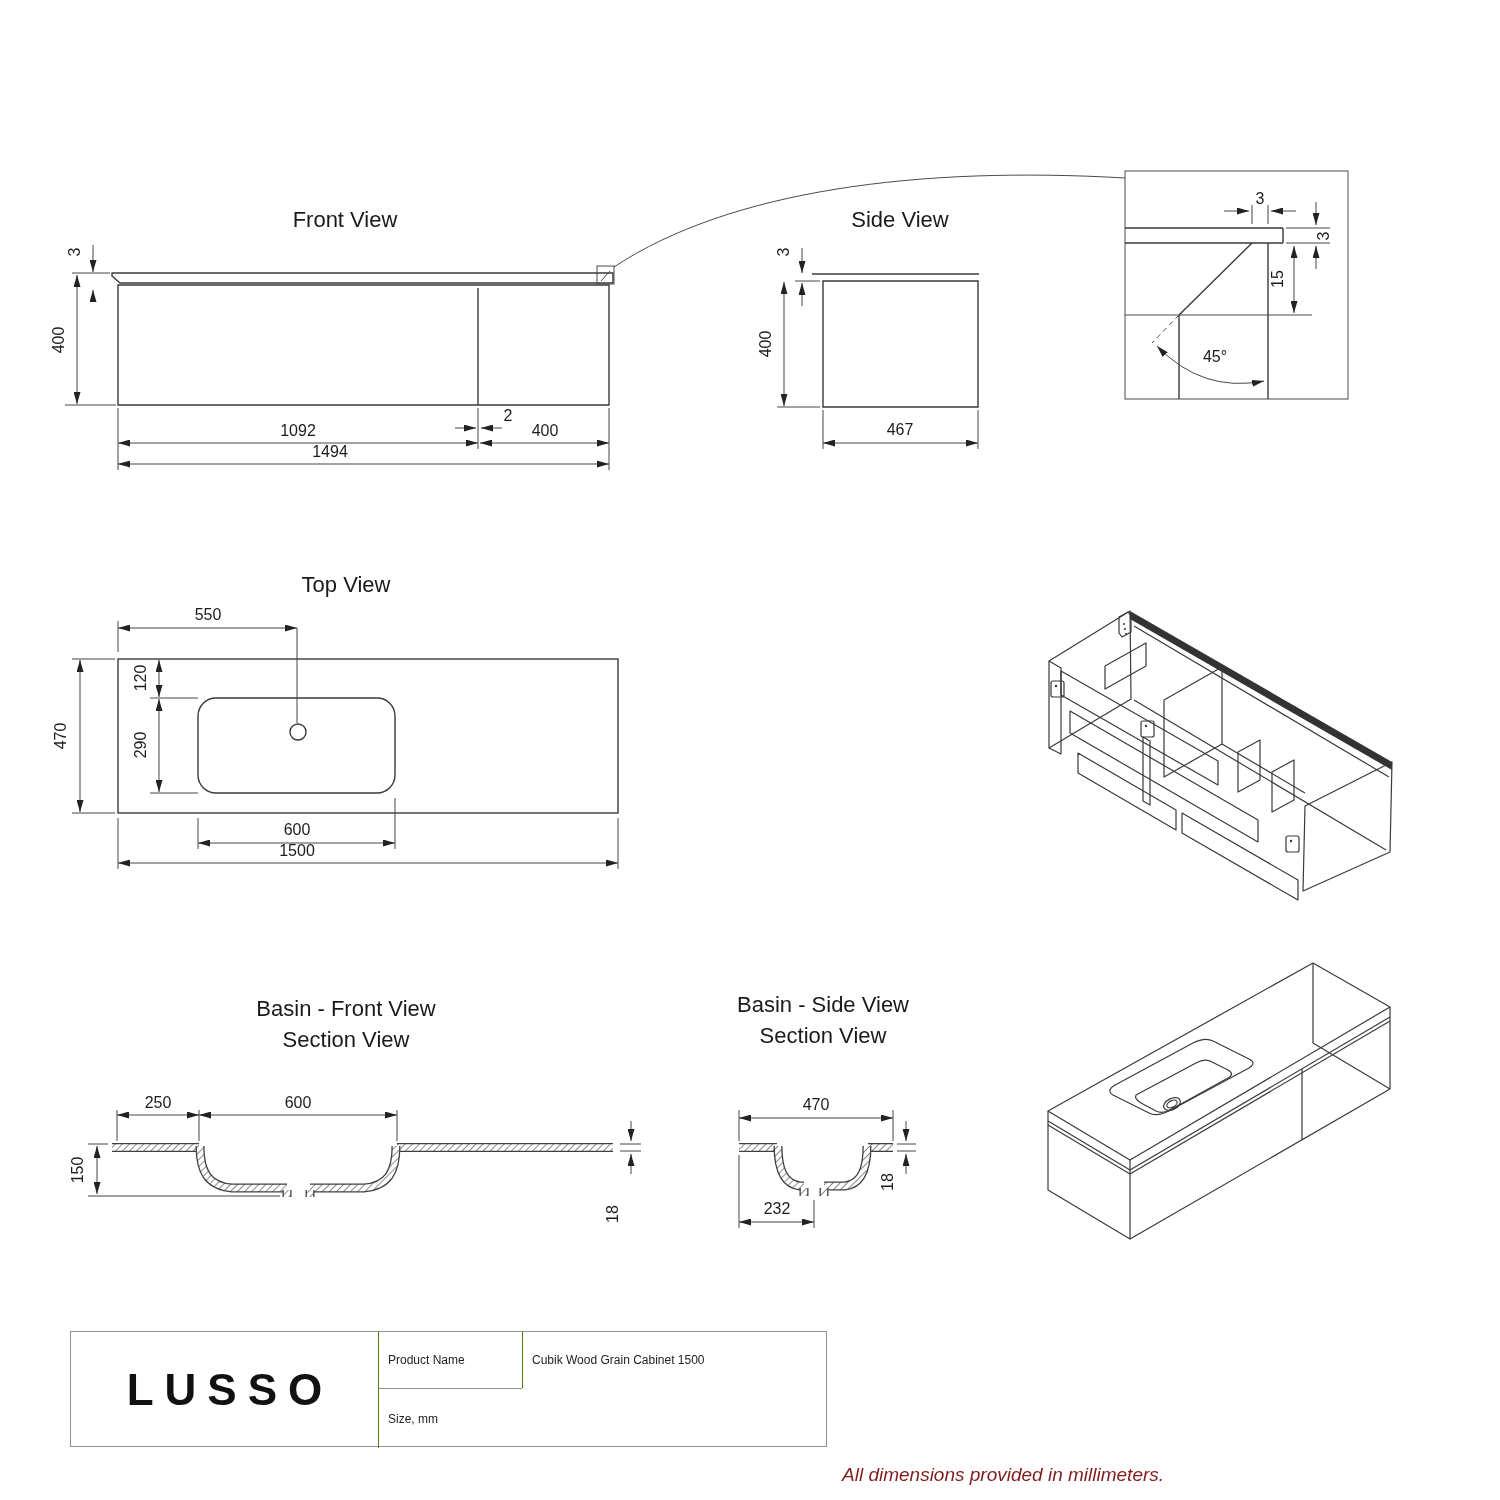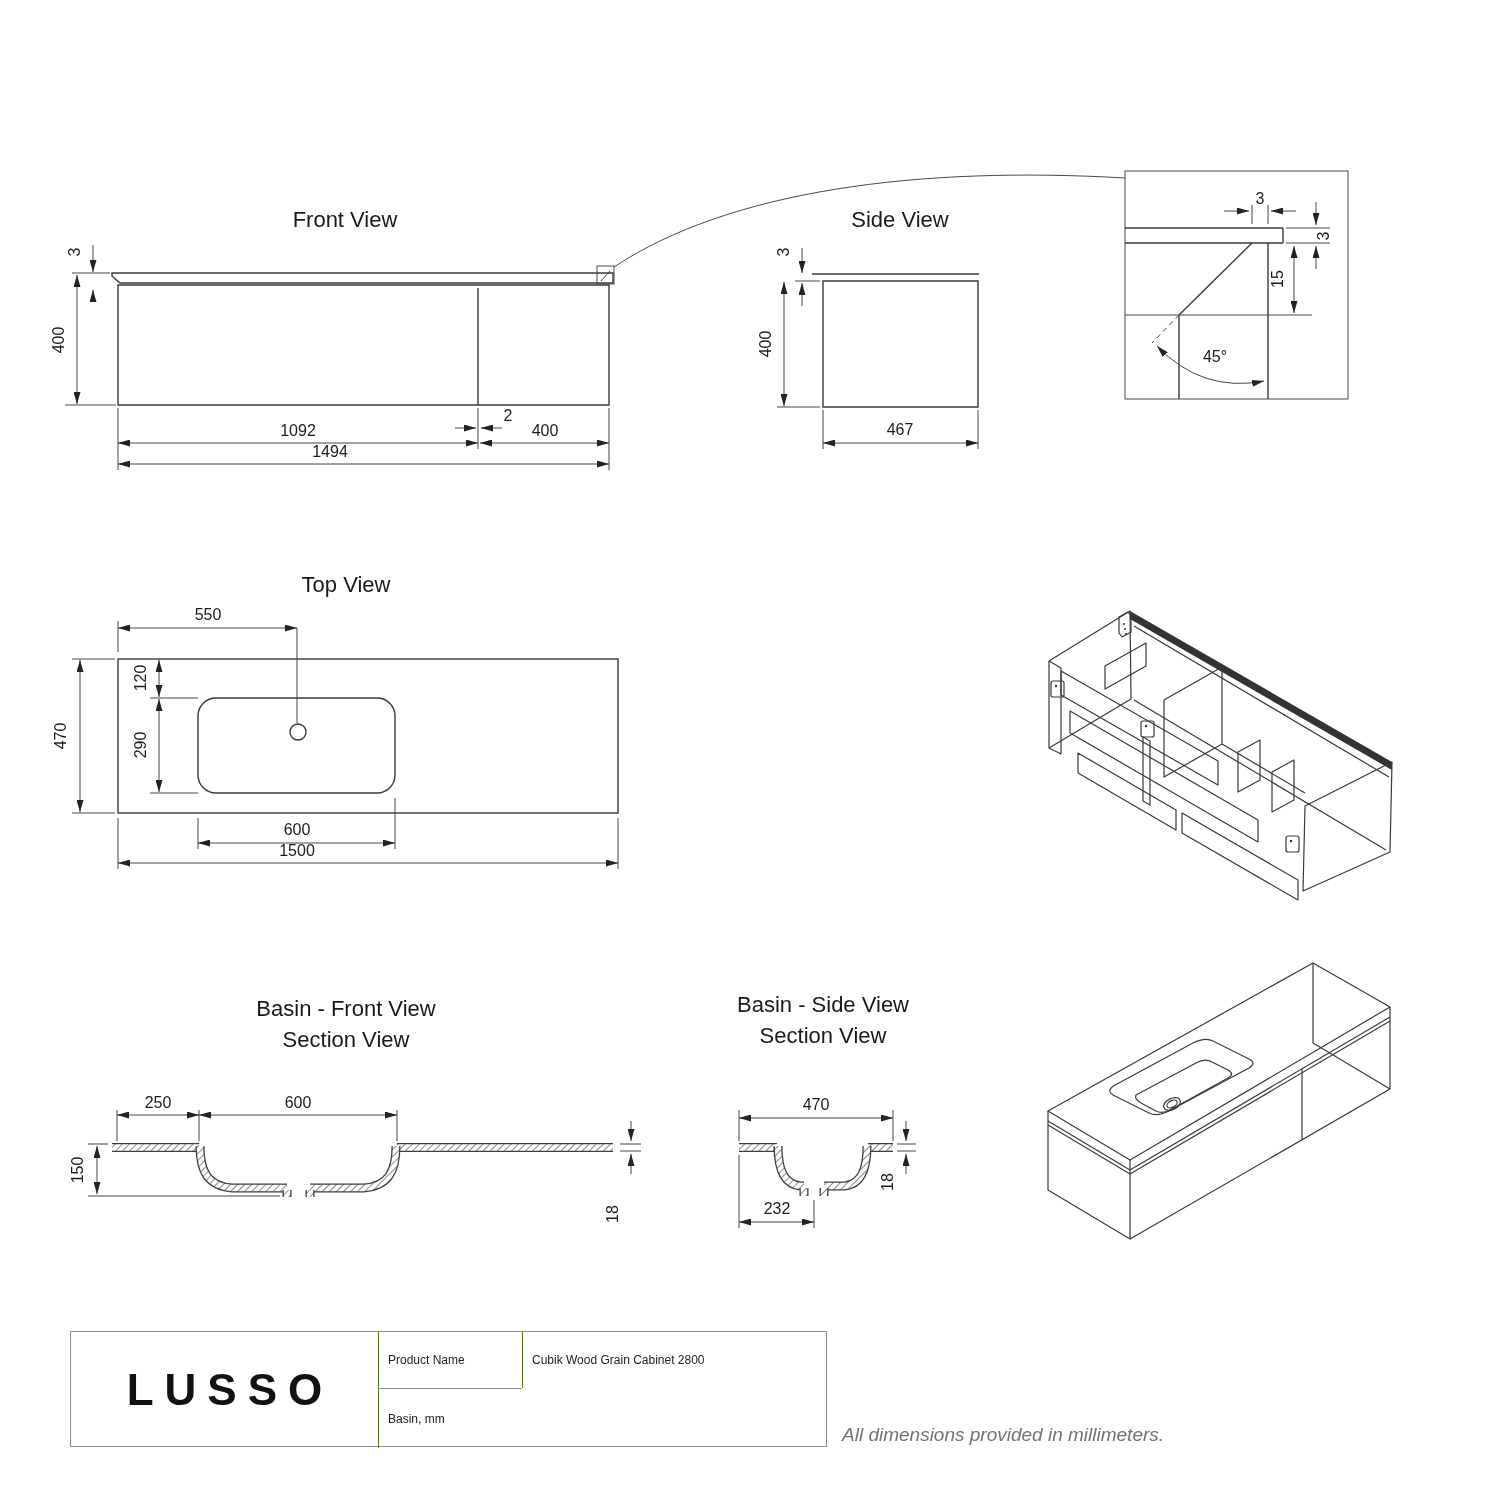--- a/index.html
+++ b/index.html
@@ -12,21 +12,21 @@
   .vtt{font-size:22px;fill:#1a1a1a;text-anchor:middle;}
   .tblock{position:absolute;left:70px;top:1331px;width:757px;height:116px;
           display:grid;grid-template-columns:307px 144px 306px;grid-template-rows:56px 60px;
           border:1px solid #8f8f8f;box-sizing:border-box;background:#fff;}
   .tcell{border-left:1px solid #4d7c0f;border-top:1px solid #8f8f8f;display:flex;align-items:center;
          padding-left:9px;font-size:12px;color:#232323;box-sizing:border-box;}
   .tcell.r1{border-top:none;}
   .logocell{grid-row:1 / span 2;display:flex;align-items:center;justify-content:center;
             border:none;box-sizing:border-box;}
   .brand{font-size:44px;font-weight:700;letter-spacing:11px;margin-right:-11px;color:#111;}
-  .note{position:absolute;left:842px;top:1424px;font-size:19px;font-style:italic;color:#737373;}
+  .note{position:absolute;left:842px;top:1464px;font-size:19px;font-style:italic;color:#7f1d1d;}
 </style>
 </head>
 <body>
 
 <svg id="sheet" width="1500" height="1500" viewBox="0 0 1500 1500">
   <defs>
     <marker id="ar" markerUnits="userSpaceOnUse" markerWidth="12" markerHeight="7" refX="12" refY="3.5" orient="auto-start-reverse">
       <path d="M0,0 L12,3.5 L0,7 Z" fill="#222"></path>
     </marker>
     <pattern id="hatch" width="5" height="5" patternUnits="userSpaceOnUse" patternTransform="rotate(45)">
@@ -261,17 +261,17 @@
     <ellipse cx="1172" cy="1104" rx="9" ry="5.5" transform="rotate(-27 1172 1104)"></ellipse>
     <ellipse cx="1172" cy="1104" rx="5.5" ry="3.2" transform="rotate(-27 1172 1104)"></ellipse>
   </g>
 </svg>
 
 <div class="tblock">
   <div class="logocell">
     <span class="brand">LUSSO</span>
   </div>
   <div class="tcell r1">Product Name</div>
-  <div class="tcell r1">Cubik Wood Grain Cabinet 2800</div>
-  <div class="tcell">Basin, mm</div>
+  <div class="tcell r1">Cubik Wood Grain Cabinet 1500</div>
+  <div class="tcell">Size, mm</div>
 </div>
 
 <div class="note">All dimensions provided in millimeters.</div>
 
 </body></html>

